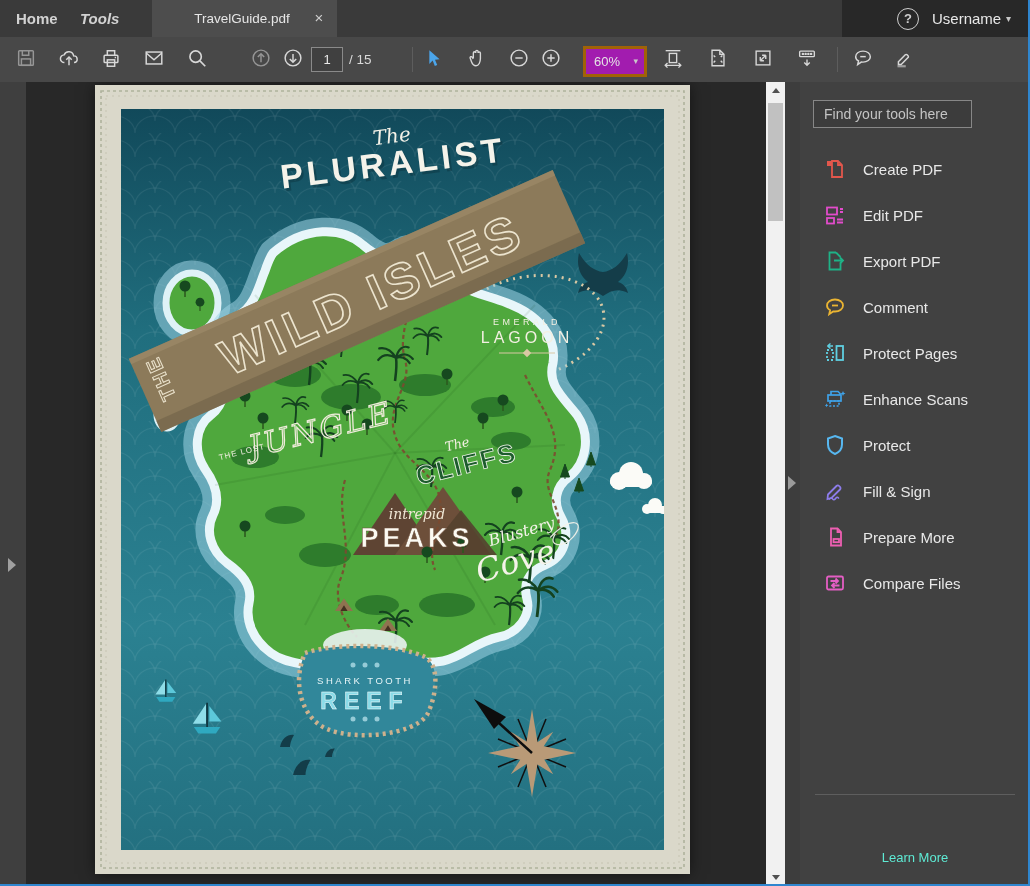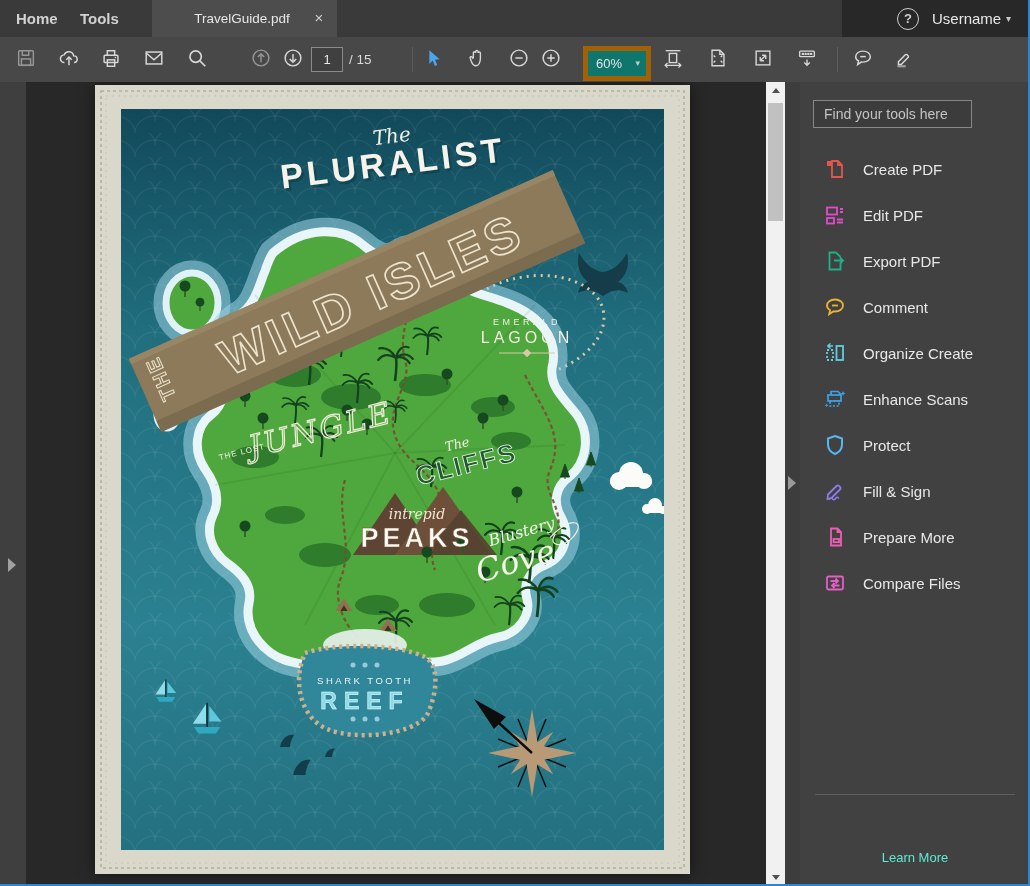--- a/index.html
+++ b/index.html
@@ -7,40 +7,40 @@
     width:1030px;height:886px;overflow:hidden;position:relative;
     background:#282828;
     font-family:"Liberation Sans","DejaVu Sans",sans-serif;
     -webkit-font-smoothing:antialiased;
   }
   
   .tabbar{position:absolute;left:0;top:0;width:842px;height:37px;background:#3a3a3a;}
   .tabbar .apptab{position:absolute;top:0;height:37px;line-height:37px;color:#d2d2d2;
     font-size:15px;font-weight:700;cursor:default;}
   .tab-home{left:16px;}
-  .tab-tools{left:80px;}
+  .tab-tools{left:80px;font-style:italic;}
   .doctab{position:absolute;left:152px;top:0;width:185px;height:37px;background:#4d4d4d;}
   .doctab .doclabel{position:absolute;left:0;right:34px;top:0;height:37px;line-height:37px;
     text-align:center;color:#e6e6e6;font-size:13.5px;padding-left:29px;}
   .doctab .close{position:absolute;right:8px;top:8px;width:20px;height:20px;line-height:19px;
     text-align:center;color:#cfcfcf;font-size:15px;}
   .help{position:absolute;left:897px;top:8px;width:20px;height:20px;border:1.6px solid #cfcfcf;
     border-radius:50%;color:#cfcfcf;font-size:13px;line-height:19px;text-align:center;font-weight:700;}
   .username{position:absolute;left:932px;top:0;height:37px;line-height:37px;color:#e8e8e8;font-size:15px;}
   .user-caret{position:absolute;left:1006px;top:0;height:37px;line-height:37px;color:#c7c7c7;font-size:10px;}
   
   .toolbar{position:absolute;left:0;top:37px;width:1030px;height:45px;background:#484848;border-bottom:1px solid #2f2f2f;}
   .tbtn{position:absolute;top:4px;width:34px;height:34px;display:flex;align-items:center;justify-content:center;color:#d8d8d8;}
   .tbtn svg{width:22px;height:22px;display:block;}
   .tbtn.dim{color:#969696;}
   .tsep{position:absolute;top:10px;width:1px;height:25px;background:#5d5d5d;}
   .pagebox{position:absolute;left:311px;top:10px;width:30px;height:23px;background:#404040;
     border:1px solid #8a8a8a;color:#e8e8e8;font-size:13px;text-align:center;font-family:inherit;padding:0;}
   .pagetotal{position:absolute;left:349px;top:0;height:45px;line-height:45px;color:#dadada;font-size:13.5px;}
-  .zoombox{position:absolute;left:583px;top:9px;width:58px;height:25px;background:#0f766e;border:5px solid #a16207;
+  .zoombox{position:absolute;left:583px;top:9px;width:58px;height:25px;background:#a21caf;border:3px solid #a16207;
     color:#e4e4e4;font-size:13px;}
   .zoombox .zval{position:absolute;left:8px;top:0;height:25px;line-height:25px;}
   .zoombox .zcaret{position:absolute;right:6px;top:0;height:25px;line-height:25px;font-size:9px;color:#c9c9c9;}
   
   .leftstrip{position:absolute;left:0;top:82px;width:26px;height:804px;background:#3f3f3f;}
   .paneArrow{width:0;height:0;border-top:7px solid transparent;border-bottom:7px solid transparent;
     border-left:8px solid #a0a0a0;position:absolute;}
   .leftstrip .paneArrow{left:8px;top:476px;}
   .docarea{position:absolute;left:26px;top:82px;width:740px;height:804px;background:#282828;overflow:hidden;}
   .poster{position:absolute;left:69px;top:3px;width:595px;height:789px;display:block;box-shadow:0 0 14px rgba(0,0,0,.5);}
@@ -512,21 +512,21 @@
     </div>
 
     <div class="tool">
       <span class="ticon" style="color: rgb(95, 208, 226);">
         <svg viewBox="0 0 24 24" fill="none" stroke="currentColor" stroke-width="1.8">
           <rect x="13.5" y="5" width="6.5" height="14"></rect>
             <rect x="4" y="9" width="6" height="10" stroke-dasharray="2,2"></rect>
           <path d="M10,5 H4.5 M4.5,5 l3,-2.5 M4.5,5 l3,2.5" stroke-width="1.5"></path>
         </svg>
         </span>
-      <span class="tlabel">Organize Create</span>
+      <span class="tlabel">Protect Pages</span>
     </div>
 
     <div class="tool">
       <span class="ticon" style="color: rgb(63, 162, 232);">
         <svg viewBox="0 0 24 24" fill="none" stroke="currentColor" stroke-width="1.7">
           <path d="M8,8 V4.5 h7 l2,2 V8"></path>
             <rect x="5" y="8" width="13" height="6"></rect>
           <rect x="7" y="14" width="9" height="5" stroke-dasharray="2,1.6"></rect>
           <path d="M20,4 l0.8,1.7 1.7,0.8 -1.7,0.8 -0.8,1.7 -0.8,-1.7 -1.7,-0.8 1.7,-0.8 z" fill="currentColor" stroke="none"></path>
           <path d="M3.6,16.6 l0.6,1.2 1.2,0.6 -1.2,0.6 -0.6,1.2 -0.6,-1.2 -1.2,-0.6 1.2,-0.6 z" fill="currentColor" stroke="none"></path>

